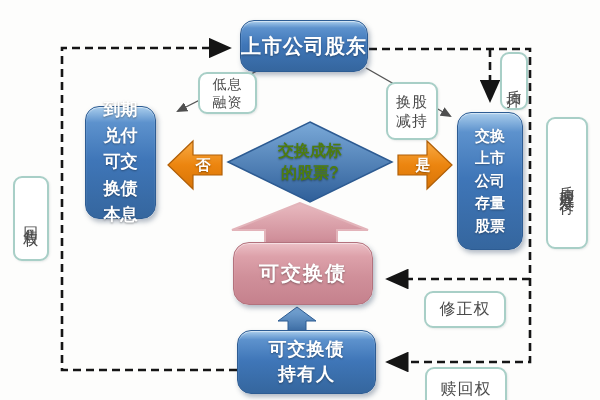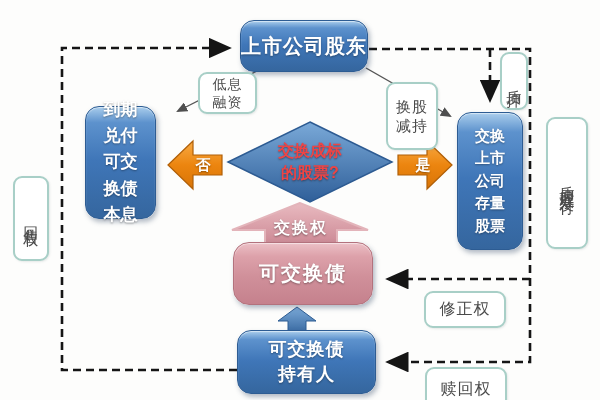--- a/index.html
+++ b/index.html
@@ -28,24 +28,24 @@
     box-shadow:1px 1px 2px rgba(100,120,120,.15);
   }
   .vert{writing-mode:vertical-rl;text-orientation:upright;letter-spacing:3px;}
   .arrowtext{z-index:4;color:#fff;font-weight:bold;text-shadow:0 1px 2px rgba(0,0,0,.4);}
   
   .n-shareholder{left:240px;top:20px;width:128px;height:52px;font-size:20px;letter-spacing:1px;}
   .n-maturity{left:85px;top:106px;width:71px;height:113px;font-size:17px;line-height:1.55;}
   .n-exstock{left:457px;top:112px;width:66px;height:138px;font-size:15px;line-height:1.5;}
   .n-eb{left:233px;top:242px;width:140px;height:63px;font-size:20px;letter-spacing:2px;}
   .n-holder{left:237px;top:330px;width:139px;height:64px;font-size:18px;line-height:1.4;letter-spacing:1px;}
-  .n-decision{z-index:3;left:245px;top:141px;width:130px;height:42px;color:#ef4444;font-weight:bold;font-size:16px;line-height:1.35;text-shadow:0 1px 2px rgba(0,0,0,.4);background:none;}
+  .n-decision{z-index:3;left:245px;top:141px;width:130px;height:42px;color:#4d7c0f;font-weight:bold;font-size:16px;line-height:1.35;text-shadow:0 1px 2px rgba(0,0,0,.4);background:none;}
   
   .l-lowint{left:178px;top:72px;width:59px;height:42px;font-size:14px;margin-left:20px;}
-  .l-swap{left:386px;top:82px;width:52px;height:68px;font-size:15px;}
+  .l-swap{left:386px;top:82px;width:52px;height:58px;font-size:15px;}
   .l-pledge{left:500px;top:52px;width:28px;height:58px;font-size:15px;}
   .l-pledgeissue{left:546px;top:117px;width:42px;height:132px;font-size:15px;}
   .l-put{left:13px;top:176px;width:36px;height:85px;font-size:15px;}
   .l-revise{left:424px;top:291px;width:82px;height:37px;font-size:16px;align-items:center;}
   .l-redeem{left:425px;top:367px;width:82px;height:44px;font-size:16px;}
   
   .t-no{left:190px;top:154px;width:26px;height:22px;font-size:15px;}
   .t-yes{left:410px;top:154px;width:26px;height:22px;font-size:15px;}
   .t-exright{left:259px;top:217px;width:84px;height:22px;font-size:16px;letter-spacing:2px;}
 </style>
@@ -158,15 +158,14 @@
   <div class="lbl l-revise">
     <span>修正权</span>
   </div>
 
   <div class="lbl l-redeem">
     <span>赎回权</span>
   </div>
 
   <div class="arrowtext t-no">否</div>
   <div class="arrowtext t-yes">是</div>
-  <div class="arrowtext t-exright">交换权</div>
 
 </div>
 
 </body></html>

